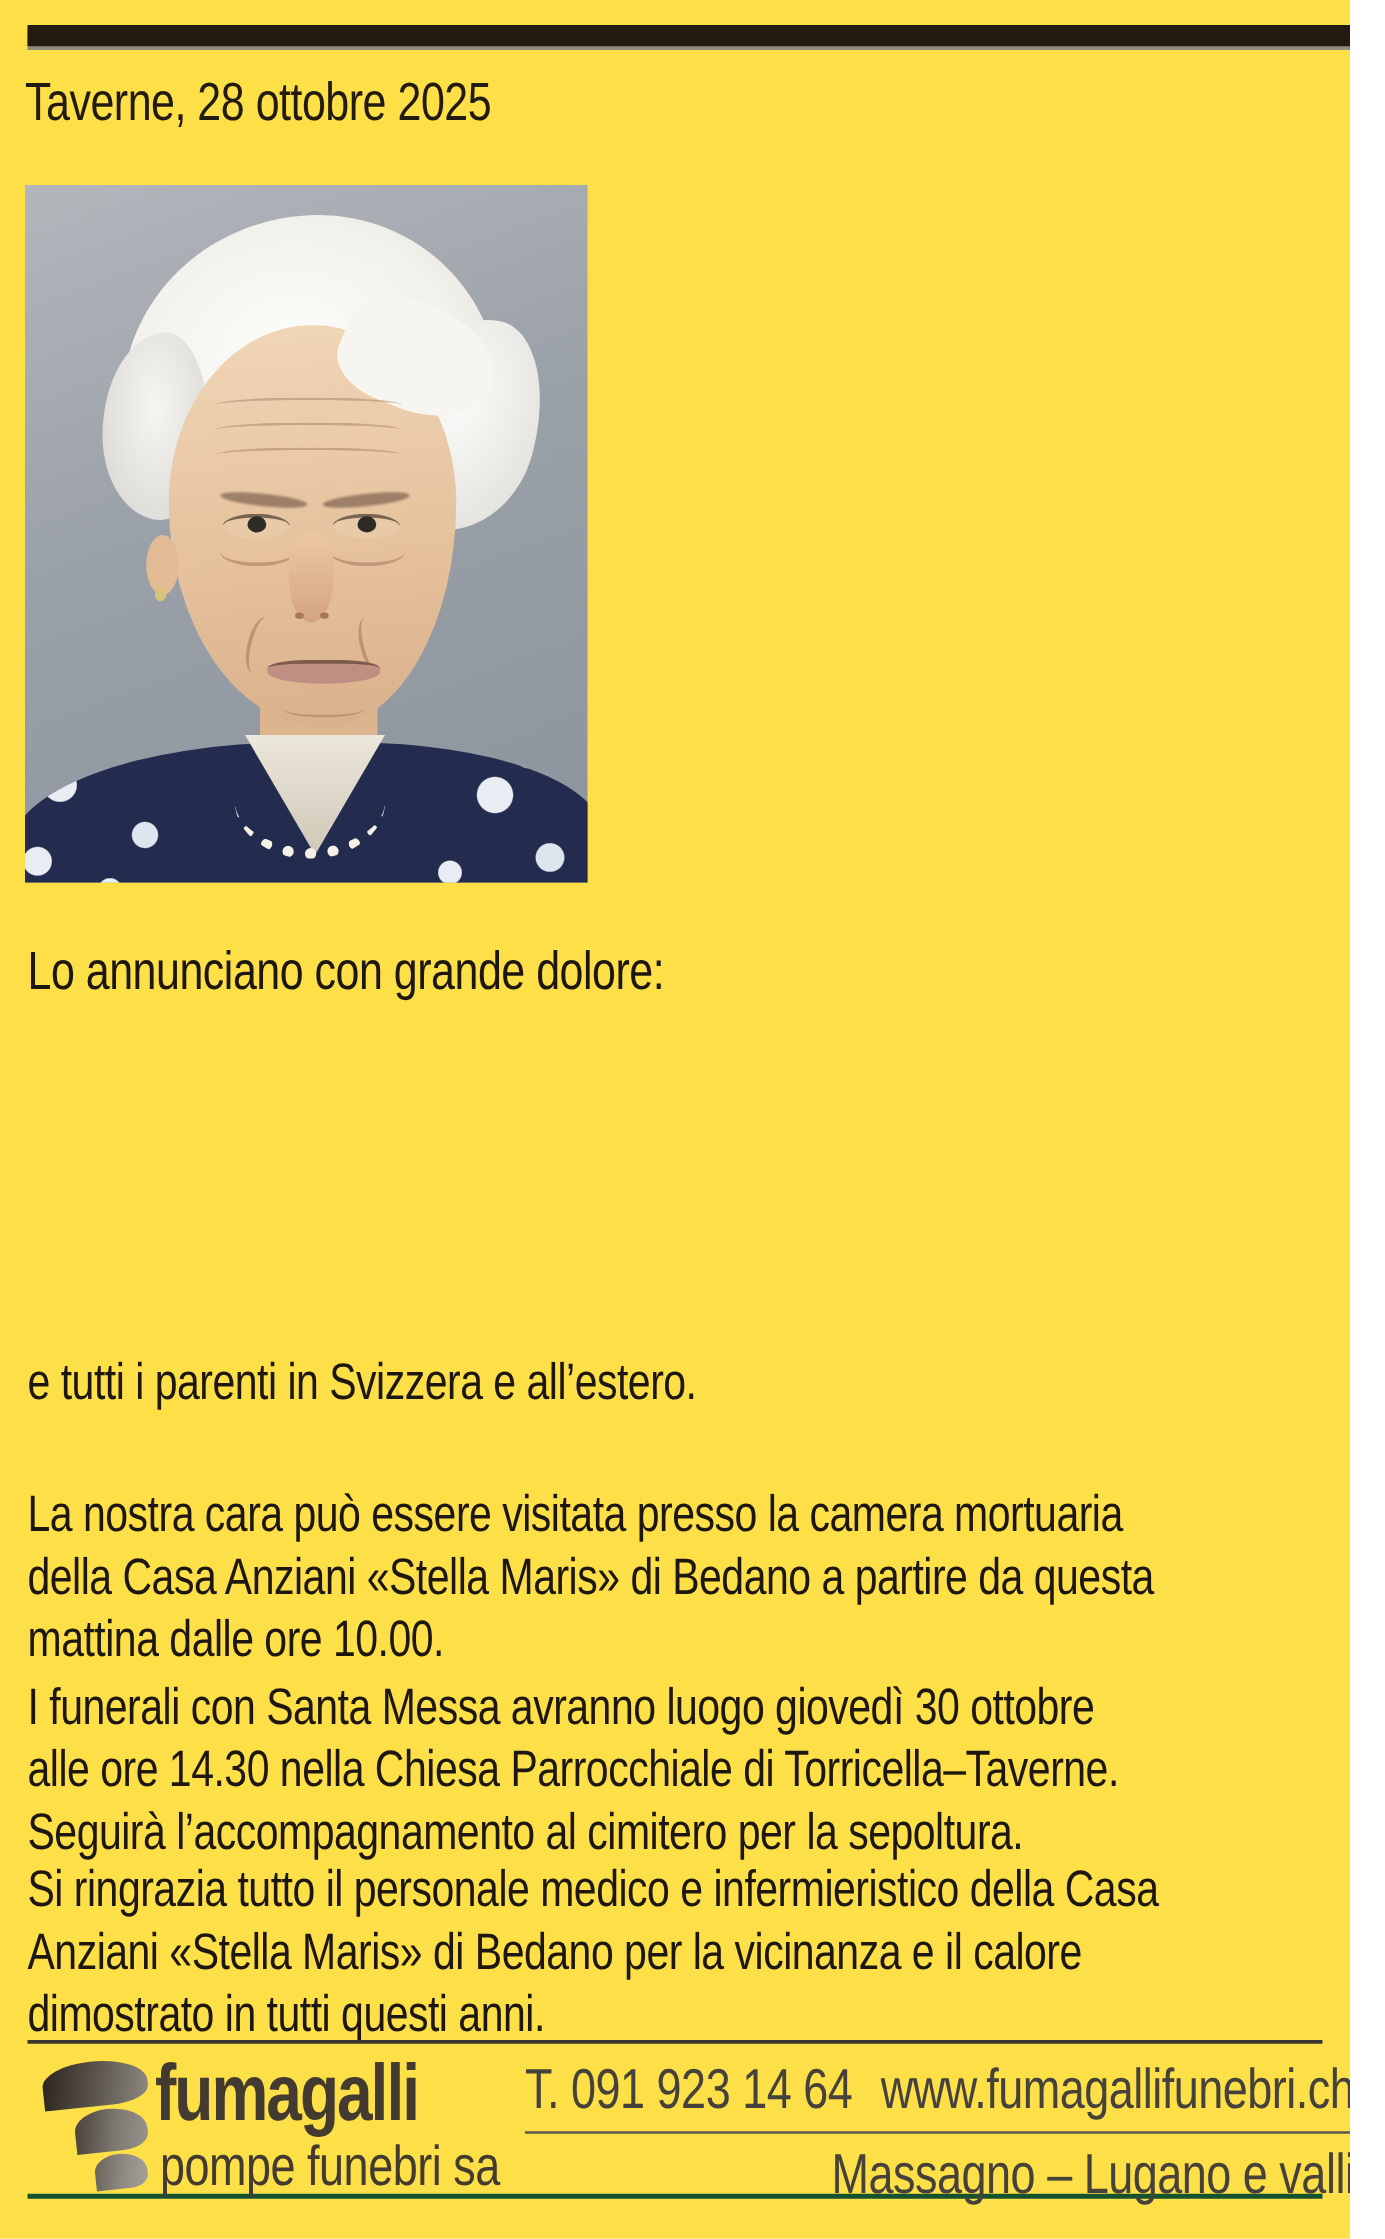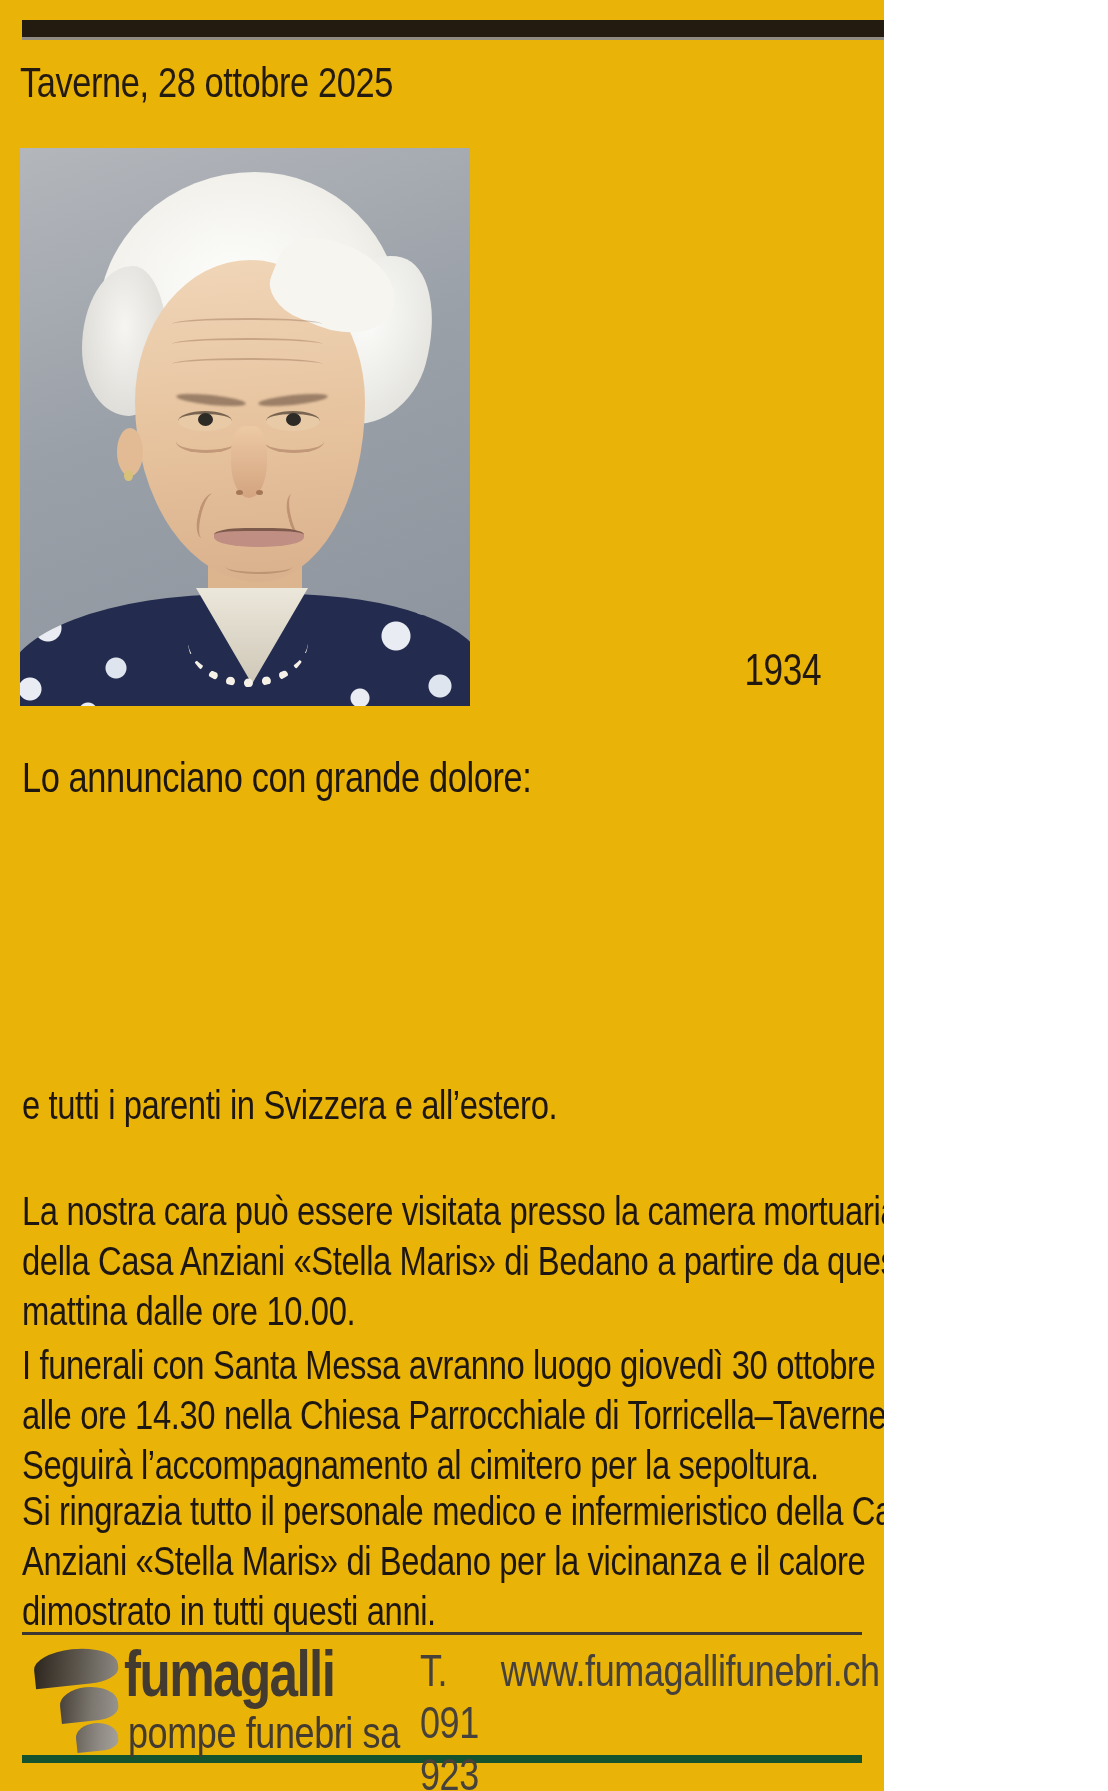--- a/index.html
+++ b/index.html
@@ -1,16 +1,16 @@
 <!DOCTYPE html>
 <html><head>
 <meta charset="utf-8">
 <style>
   html,body{margin:0;padding:0;background:#ffffff;}
-  .page{position:relative;width:884px;height:1791px;background:#eab308;overflow:hidden;
+  .page{position:relative;width:1080px;height:1791px;background:#fde047;overflow:hidden;
         font-family:"Liberation Sans",sans-serif;color:#1e1711;text-decoration:underline;}
 
   
   .cx{transform:scaleX(.8);transform-origin:top left;width:130%;letter-spacing:-.5px;}
   .cx1{transform:scaleX(.8);transform-origin:left center;white-space:nowrap;letter-spacing:-.5px;}
   .cxc{transform:scaleX(.8);transform-origin:top center;width:125%;margin-left:-12.5%;letter-spacing:-.5px;}
 
   .topbar{position:absolute;left:22px;top:20px;width:1064px;height:17px;background:#241b10;
           box-shadow:0 3px 0 #908b83;}
   .date{position:absolute;left:20px;top:58px;font-size:43px;color:#231a10;}
@@ -84,21 +84,21 @@
   .announce{position:absolute;left:22px;top:753px;font-size:43px;color:#1e1711;}
   .family{position:absolute;left:22px;top:810px;font-size:41px;line-height:54px;}
   .fam-grid{display:grid;grid-template-columns:285px 1fr;}
   .closing{position:absolute;left:22px;top:1082px;font-size:41px;}
 
   .para{position:absolute;left:22px;font-size:41px;line-height:50px;white-space:pre-line;}
   .p1{top:1186px;} .p2{top:1340px;} .p3{top:1486px;}
 
   
   .footer{position:absolute;left:22px;right:22px;top:1632px;height:120px;
-          border-top:3px solid #3c3731;border-bottom:8px solid #14532d;color:#46413b;}
+          border-top:3px solid #3c3731;border-bottom:4px solid #14532d;color:#46413b;}
   .leaf{position:absolute;border-radius:80% 90% 60% 0%;}
   .leaf1{left:12px;top:14px;width:84px;height:36px;transform:rotate(-6deg);
          background:linear-gradient(100deg,#2f2921 5%,#5a544b 50%,#8d8983 100%);}
   .leaf2{left:38px;top:52px;width:58px;height:34px;transform:rotate(-6deg);
          background:linear-gradient(100deg,#4a443c 5%,#7c776f 55%,#999590 100%);}
   .leaf3{left:54px;top:88px;width:42px;height:28px;transform:rotate(-6deg);
          background:linear-gradient(100deg,#6b655d 5%,#8f8b84 55%,#a5a19b 100%);}
   .brand{position:absolute;left:102px;top:2px;font-size:64px;font-weight:700;color:#443b30;letter-spacing:-2px;}
   .brand-sub{position:absolute;left:106px;top:72px;font-size:45px;color:#443b30;}
   .fright{position:absolute;left:398px;right:0;top:10px;}
@@ -142,23 +142,20 @@
     <div class="chin"></div>
     <div class="ear"></div>
     <div class="earring"></div>
     <div class="blouse"></div>
     <div class="collar"></div>
     <div class="pearls"></div>
   </div>
 
 
 
-  <div class="year">
-    <div class="cxc">1934</div>
-  </div>
 
   <div class="announce cx1">Lo annunciano con grande dolore:</div>
 
 
   <div class="closing cx1">e tutti i parenti in Svizzera e all’estero.</div>
 
   <div class="para p1 cx">La nostra cara può essere visitata presso la camera mortuaria
 della Casa Anziani «Stella Maris» di Bedano a partire da questa
 mattina dalle ore 10.00.</div>
   <div class="para p2 cx">I funerali con Santa Messa avranno luogo giovedì 30 ottobre

